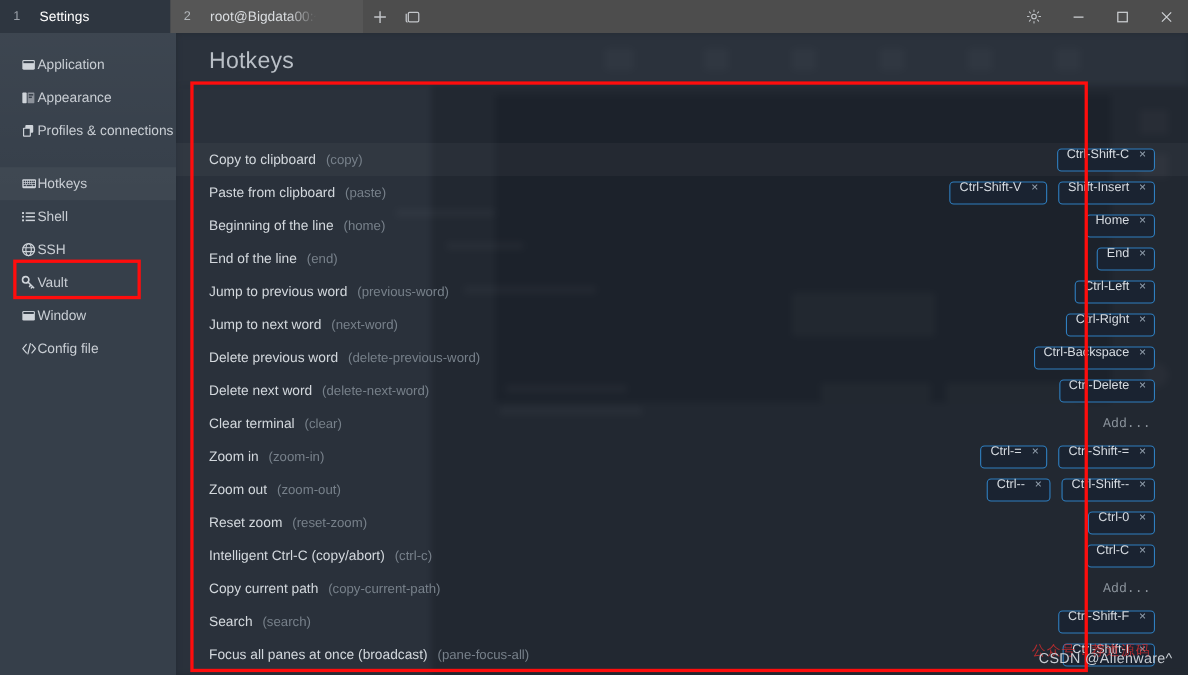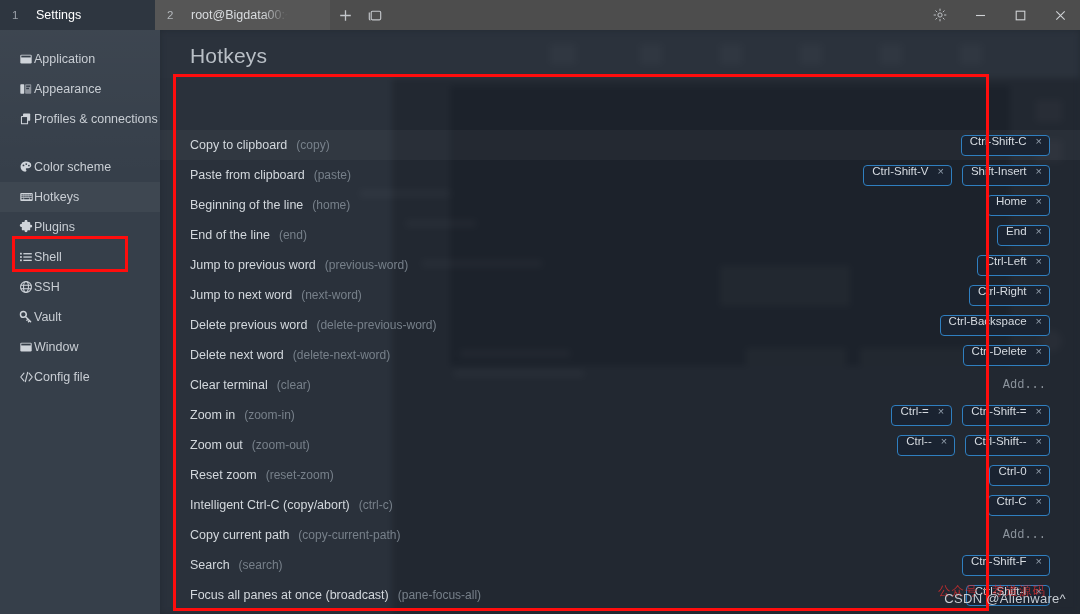--- a/index.html
+++ b/index.html
@@ -353,31 +353,20 @@
           <rect x="2.2" y="4.6" width="8.2" height="9.4" rx="1" fill="currentColor"></rect>
           <rect x="3.4" y="5.8" width="5.8" height="7" fill="#363f4a"></rect>
         </svg>
       </span>
       <span>Profiles &amp; connections</span>
     </div>
 
 
     <div class="nav-gap"></div>
 
-    <div class="nav-item">
-      <span class="nav-ico">
-        <svg width="14" height="14" viewBox="0 0 16 16">
-          <path d="M8 1.8c-3.5 0-6.2 2.6-6.2 5.9 0 3.3 2.5 5.6 5.2 5.6 1 0 1.5-.6 1.5-1.3 0-.8-.7-1-.7-1.7 0-.6.5-1 1.2-1h1.4c2 0 3.6-1.5 3.6-3.4 0-2.5-2.4-4.1-6-4.1z" fill="currentColor"></path>
-          <circle cx="5.1" cy="6.2" r="1.05" fill="#363f4a"></circle>
-          <circle cx="8.3" cy="4.7" r="1.05" fill="#363f4a"></circle>
-          <circle cx="11.3" cy="6.4" r="1.0" fill="#363f4a"></circle>
-        </svg>
-      </span>
-      <span>Color scheme</span>
-    </div>
 
 
     <div class="nav-item selected">
       <span class="nav-ico">
         <svg width="15" height="14" viewBox="0 0 16 16">
           <rect x="0.9" y="3.4" width="14.2" height="9.2" rx="1.1" fill="currentColor"></rect>
           <g fill="#363f4a">
             <rect x="2.3" y="4.9" width="1.5" height="1.4"></rect>
               <rect x="4.5" y="4.9" width="1.5" height="1.4"></rect>
             <rect x="6.7" y="4.9" width="1.5" height="1.4"></rect>
@@ -391,28 +380,20 @@
             <rect x="11.1" y="7.0" width="2.9" height="1.4"></rect>
             <rect x="2.3" y="9.1" width="2.3" height="1.5"></rect>
               <rect x="5.3" y="9.1" width="5.5" height="1.5"></rect>
             <rect x="11.5" y="9.1" width="2.5" height="1.5"></rect>
           </g>
         </svg>
       </span>
       <span>Hotkeys</span>
     </div>
 
-    <div class="nav-item">
-      <span class="nav-ico">
-        <svg width="14" height="14" viewBox="0 0 16 16">
-          <path d="M6.3 1.6a1.7 1.7 0 0 1 3.4 0v.6h2.1c.6 0 1 .5 1 1v2.1h.6a1.7 1.7 0 0 1 0 3.4h-.6v2.1c0 .6-.4 1-1 1H9.7v.6a1.7 1.7 0 0 1-3.4 0v-.6H4.2c-.6 0-1-.4-1-1V8.1h-.6a1.7 1.7 0 0 1 0-3.4h.6V3.2c0-.5.4-1 1-1h2.1z" fill="currentColor"></path>
-        </svg>
-      </span>
-      <span>Plugins</span>
-    </div>
 
     <div class="nav-item">
       <span class="nav-ico">
         <svg width="14" height="14" viewBox="0 0 16 16">
           <g fill="currentColor">
             <rect x="1.2" y="3.2" width="2" height="2"></rect>
               <rect x="1.2" y="7" width="2" height="2"></rect>
               <rect x="1.2" y="10.8" width="2" height="2"></rect>
             <rect x="5" y="3.5" width="9.6" height="1.5"></rect>
               <rect x="5" y="7.3" width="9.6" height="1.5"></rect>

